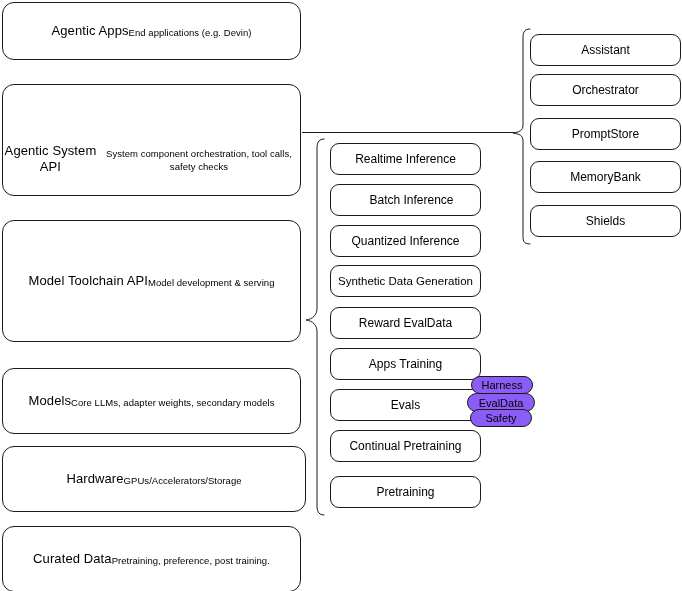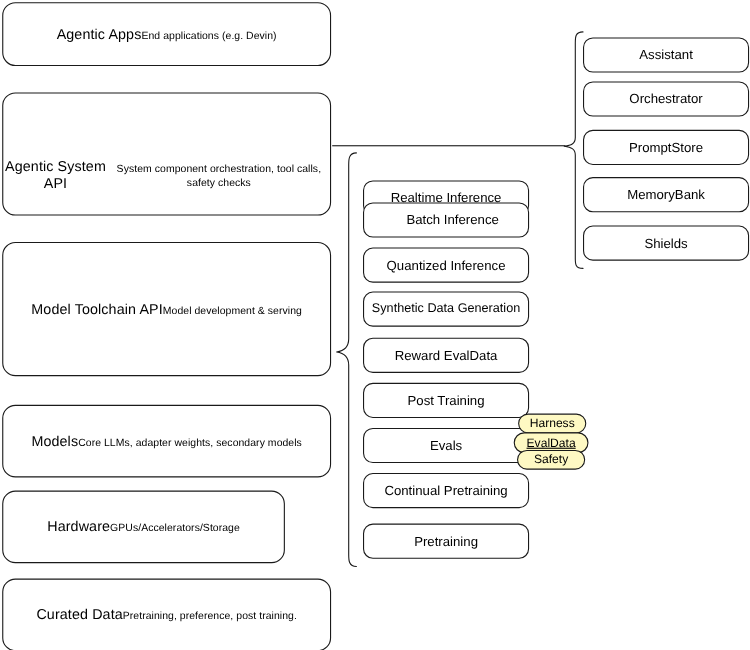--- a/index.html
+++ b/index.html
@@ -65,21 +65,21 @@
     font-size: 12px;
     line-height: 14px;
   }
 
   
   .pill {
     position: absolute;
     box-sizing: border-box;
     border: 1px solid #1a1a1a;
     border-radius: 999px;
-    background: #fef9c3;
+    background: #8b5cf6;
     display: flex;
     align-items: center;
     justify-content: center;
     font-size: 11px;
     line-height: 12px;
     z-index: 5;
   }
 
   
   .hline {
@@ -119,68 +119,68 @@
   <div class="node layer" style="left:2px; top:220px; width:299px; height:122px;">
     <div class="title">Model Toolchain API</div>
     <div class="subtitle">Model development &amp; serving</div>
   </div>
 
   <div class="node layer" style="left:2px; top:368px; width:299px; height:66px;">
     <div class="title">Models</div>
     <div class="subtitle">Core LLMs, adapter weights, secondary models</div>
   </div>
 
-  <div class="node layer" style="left:2px; top:446px; width:257px; height:66px;">
+  <div class="node layer" style="left:2px; top:446px; width:304px; height:66px;">
     <div class="title">Hardware</div>
     <div class="subtitle">GPUs/Accelerators/Storage</div>
   </div>
 
   <div class="node layer" style="left:2px; top:526px; width:299px; height:66px;">
     <div class="title">Curated Data</div>
     <div class="subtitle">Pretraining, preference, post training.</div>
   </div>
 
   <div class="hline" style="left:302px; top:132px; width:212px;"></div>
 
   <svg class="brace" style="left:304px; top:138px;" width="24" height="380" viewBox="0 0 24 380">
     <path d="M20,1 C13,1 13,7 13,12 L13,170 C13,177 9,181 2,182 C9,183 13,187 13,194 L13,366 C13,371 13,377 20,377"></path>
   </svg>
 
-  <div class="node item" style="left:330px; top:143px; width:151px; height:32px;margin-top:21px;">
+  <div class="node item" style="left:330px; top:143px; width:151px; height:32px;">
     <span>Realtime Inference</span>
   </div>
   <div class="node item" style="left:330px; top:184px; width:151px; height:32px;padding-left:12px;">
     <span>Batch Inference</span>
   </div>
   <div class="node item" style="left:330px; top:225px; width:151px; height:32px;">
     <span>Quantized Inference</span>
   </div>
   <div class="node item" style="left:330px; top:265px; width:151px; height:32px; font-size:11.5px;">
     <span>Synthetic Data Generation</span>
   </div>
   <div class="node item" style="left:330px; top:307px; width:151px; height:32px;">
     <span>Reward EvalData</span>
   </div>
   <div class="node item" style="left:330px; top:348px; width:151px; height:32px;">
-    <span>Post Training</span>
+    <span>Apps Training</span>
   </div>
   <div class="node item" style="left:330px; top:389px; width:151px; height:32px;">
     <span>Evals</span>
   </div>
   <div class="node item" style="left:330px; top:430px; width:151px; height:32px;">
     <span>Continual Pretraining</span>
   </div>
   <div class="node item" style="left:330px; top:476px; width:151px; height:32px;">
     <span>Pretraining</span>
   </div>
 
   <div class="pill" style="left:471px; top:376px; width:62px; height:18px;">
     <span>Harness</span>
   </div>
-  <div class="pill" style="left:467px; top:393px; width:68px; height:19px;text-decoration:underline;">
+  <div class="pill" style="left:467px; top:393px; width:68px; height:19px;">
     <span>EvalData</span>
   </div>
   <div class="pill" style="left:470px; top:409px; width:62px; height:18px;">
     <span>Safety</span>
   </div>
 
   <svg class="brace" style="left:512px; top:28px;" width="22" height="218" viewBox="0 0 22 218">
     <path d="M18,1 C11,1 11,6 11,11 L11,97 C11,103 7,104 1,105 C7,106 11,107 11,113 L11,207 C11,212 11,216 18,216"></path>
   </svg>
 

